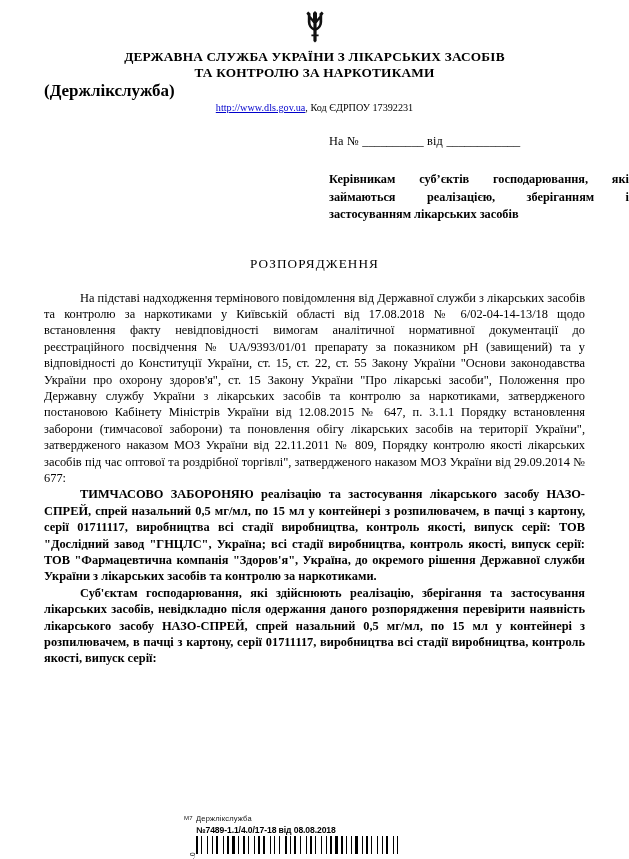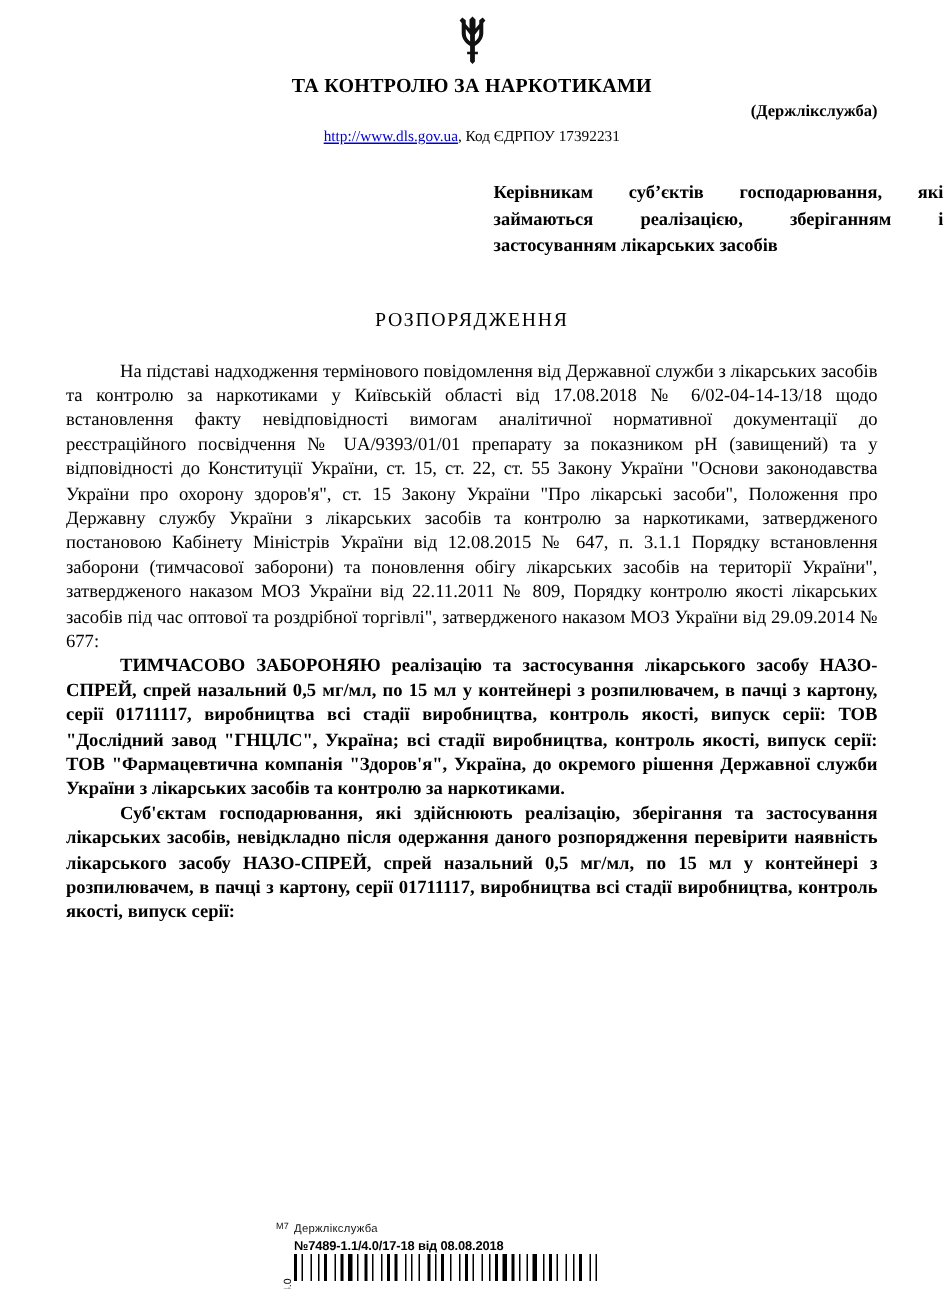--- a/index.html
+++ b/index.html
@@ -33,23 +33,23 @@
 
   .org-title {
     text-align: center;
     font-weight: bold;
     font-size: 13.3px;
     line-height: 16px;
     letter-spacing: 0.2px;
     margin-top: 3px;
   }
   .org-sub {
-    text-align: right;
-    font-weight: bold;
-    font-size: 11px;
+    text-align: left;
+    font-weight: bold;
+    font-size: 17px;
     line-height: 15px;
     margin-top: 2px;
   }
   .org-contacts {
     text-align: center;
     font-size: 10.2px;
     line-height: 13px;
     margin-top: 3px;
   }
   .org-contacts a { color: #0000cc; text-decoration: underline; }
@@ -164,30 +164,37 @@
 
   <div class="emblem">
     <svg width="30" height="34" viewBox="0 0 30 34">
       <g fill="#111">
         <path d="M15 1 L17 3 L17 9 L19.5 6 L19.5 3.5 L21.8 1.6 L23.6 3.6 L22.2 5.4 L22.2 12 C22.2 15.6 20 18.6 16.6 20.6 L16.6 24.5 L18.6 24.5 L18.6 26.2 L16.6 26.2 L16.6 31 L15 32.6 L13.4 31 L13.4 26.2 L11.4 26.2 L11.4 24.5 L13.4 24.5 L13.4 20.6 C10 18.6 7.8 15.6 7.8 12 L7.8 5.4 L6.4 3.6 L8.2 1.6 L10.5 3.5 L10.5 6 L13 9 L13 3 Z M10.5 9.4 L10.5 12.4 C10.5 14.6 11.6 16.4 13.4 17.7 L13.4 13.2 Z M19.5 9.4 L16.6 13.2 L16.6 17.7 C18.4 16.4 19.5 14.6 19.5 12.4 Z"></path>
       </g>
     </svg>
   </div>
 
   <div class="org-title">
+    <div>ДЕРЖАВНА СЛУЖБА УКРАЇНИ З ЛІКАРСЬКИХ ЗАСОБІВ</div>
     <div>ТА КОНТРОЛЮ ЗА НАРКОТИКАМИ</div>
   </div>
   <div class="org-sub">(Держлікслужба)</div>
 
   <div class="org-contacts">
     <div class="line2">
       <a href="#">http://www.dls.gov.ua</a><span>, Код ЄДРПОУ 17392231</span>
     </div>
   </div>
 
+  <div class="refline">
+    <span>На №</span>
+    <span class="fill">__________</span>
+    <span>від</span>
+    <span class="fill">____________</span>
+  </div>
 
   <div class="addressee">Керівникам суб’єктів господарювання, які займаються реалізацією, зберіганням і застосуванням лікарських засобів</div>
 
   <div class="doc-title">РОЗПОРЯДЖЕННЯ</div>
 
   <div class="body">
     <p>На підставі надходження термінового повідомлення від Державної служби з лікарських засобів та контролю за наркотиками у Київській області від 17.08.2018 № 6/02-04-14-13/18 щодо встановлення факту невідповідності вимогам аналітичної нормативної документації до реєстраційного посвідчення № UA/9393/01/01 препарату за показником рН (завищений) та у відповідності до Конституції України, ст. 15, ст. 22, ст. 55 Закону України "Основи законодавства України про охорону здоров'я", ст. 15 Закону України "Про лікарські засоби", Положення про Державну службу України з лікарських засобів та контролю за наркотиками, затвердженого постановою Кабінету Міністрів України від 12.08.2015 № 647, п. 3.1.1 Порядку встановлення заборони (тимчасової заборони) та поновлення обігу лікарських засобів на території України", затвердженого наказом МОЗ України від 22.11.2011 № 809, Порядку контролю якості лікарських засобів під час оптової та роздрібної торгівлі", затвердженого наказом МОЗ України від 29.09.2014 № 677:</p>
     <p class="cont">ТИМЧАСОВО ЗАБОРОНЯЮ реалізацію та застосування лікарського засобу НАЗО-СПРЕЙ, спрей назальний 0,5 мг/мл, по 15 мл у контейнері з розпилювачем, в пачці з картону, серії 01711117, виробництва всі стадії виробництва, контроль якості, випуск серії: ТОВ "Дослідний завод "ГНЦЛС", Україна; всі стадії виробництва, контроль якості, випуск серії: ТОВ "Фармацевтична компанія "Здоров'я", Україна, до окремого рішення Державної служби України з лікарських засобів та контролю за наркотиками.</p>
     <p class="cont">Суб'єктам господарювання, які здійснюють реалізацію, зберігання та застосування лікарських засобів, невідкладно після одержання даного розпорядження перевірити наявність лікарського засобу НАЗО-СПРЕЙ, спрей назальний 0,5 мг/мл, по 15 мл у контейнері з розпилювачем, в пачці з картону, серії 01711117, виробництва всі стадії виробництва, контроль якості, випуск серії:</p>
   </div>

